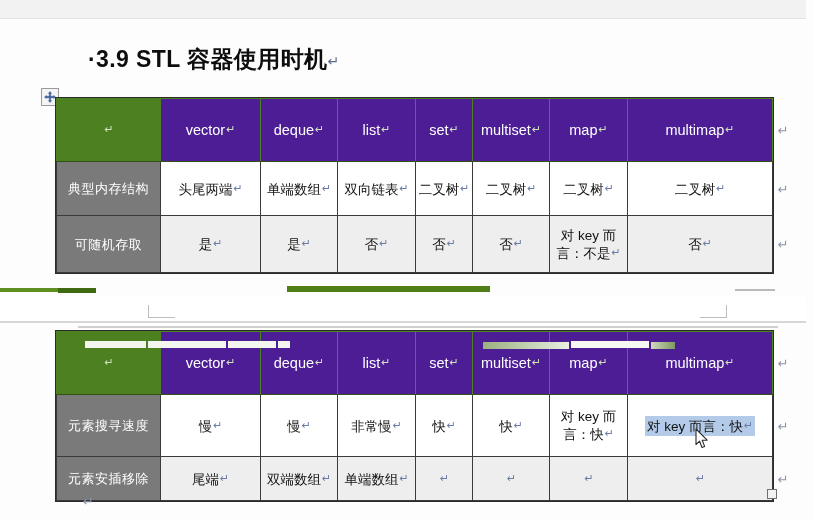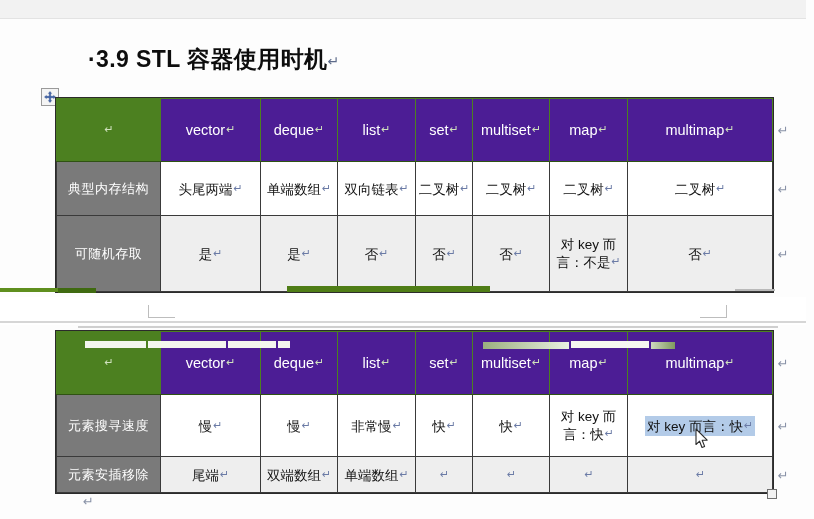--- a/index.html
+++ b/index.html
@@ -186,21 +186,21 @@
         <td><span>单端数组</span><span class="pc">↵</span></td>
         <td><span>双向链表</span><span class="pc">↵</span></td>
         <td><span>二叉树</span><span class="pc">↵</span></td>
         <td><span>二叉树</span><span class="pc">↵</span></td>
         <td><span>二叉树</span><span class="pc">↵</span></td>
         <td><span>二叉树</span><span class="pc">↵</span>
           <span class="endmark" style="left:104%;">↵</span>
         </td>
       </tr>
 
-      <tr class="alt" style="height:76px">
+      <tr class="alt" style="height:57px">
         <td class="rowlabel">可随机存取</td>
         <td><span>是</span><span class="pc">↵</span></td>
         <td><span>是</span><span class="pc">↵</span></td>
         <td><span>否</span><span class="pc">↵</span></td>
         <td><span>否</span><span class="pc">↵</span></td>
         <td><span>否</span><span class="pc">↵</span></td>
         <td><span>对 key 而言：不是</span><span class="pc">↵</span></td>
         <td><span>否</span><span class="pc">↵</span>
           <span class="endmark" style="left:104%;">↵</span>
         </td>
@@ -251,21 +251,21 @@
         <td><span>非常慢</span><span class="pc">↵</span></td>
         <td><span>快</span><span class="pc">↵</span></td>
         <td><span>快</span><span class="pc">↵</span></td>
         <td><span>对 key 而言：快</span><span class="pc">↵</span></td>
         <td>
           <span class="sel"><span>对 key 而言：快</span><span class="pc">↵</span></span>
           <span class="endmark" style="left:104%;">↵</span>
         </td>
       </tr>
 
-      <tr class="alt" style="height:36px">
+      <tr class="alt" style="height:44px">
         <td class="rowlabel">元素安插移除</td>
         <td><span>尾端</span><span class="pc">↵</span></td>
         <td><span>双端数组</span><span class="pc">↵</span></td>
         <td><span>单端数组</span><span class="pc">↵</span></td>
         <td><span></span><span class="pc">↵</span></td>
         <td><span></span><span class="pc">↵</span></td>
         <td><span></span><span class="pc">↵</span></td>
         <td><span></span><span class="pc">↵</span>
           <span class="endmark" style="left:104%;">↵</span>
         </td>

